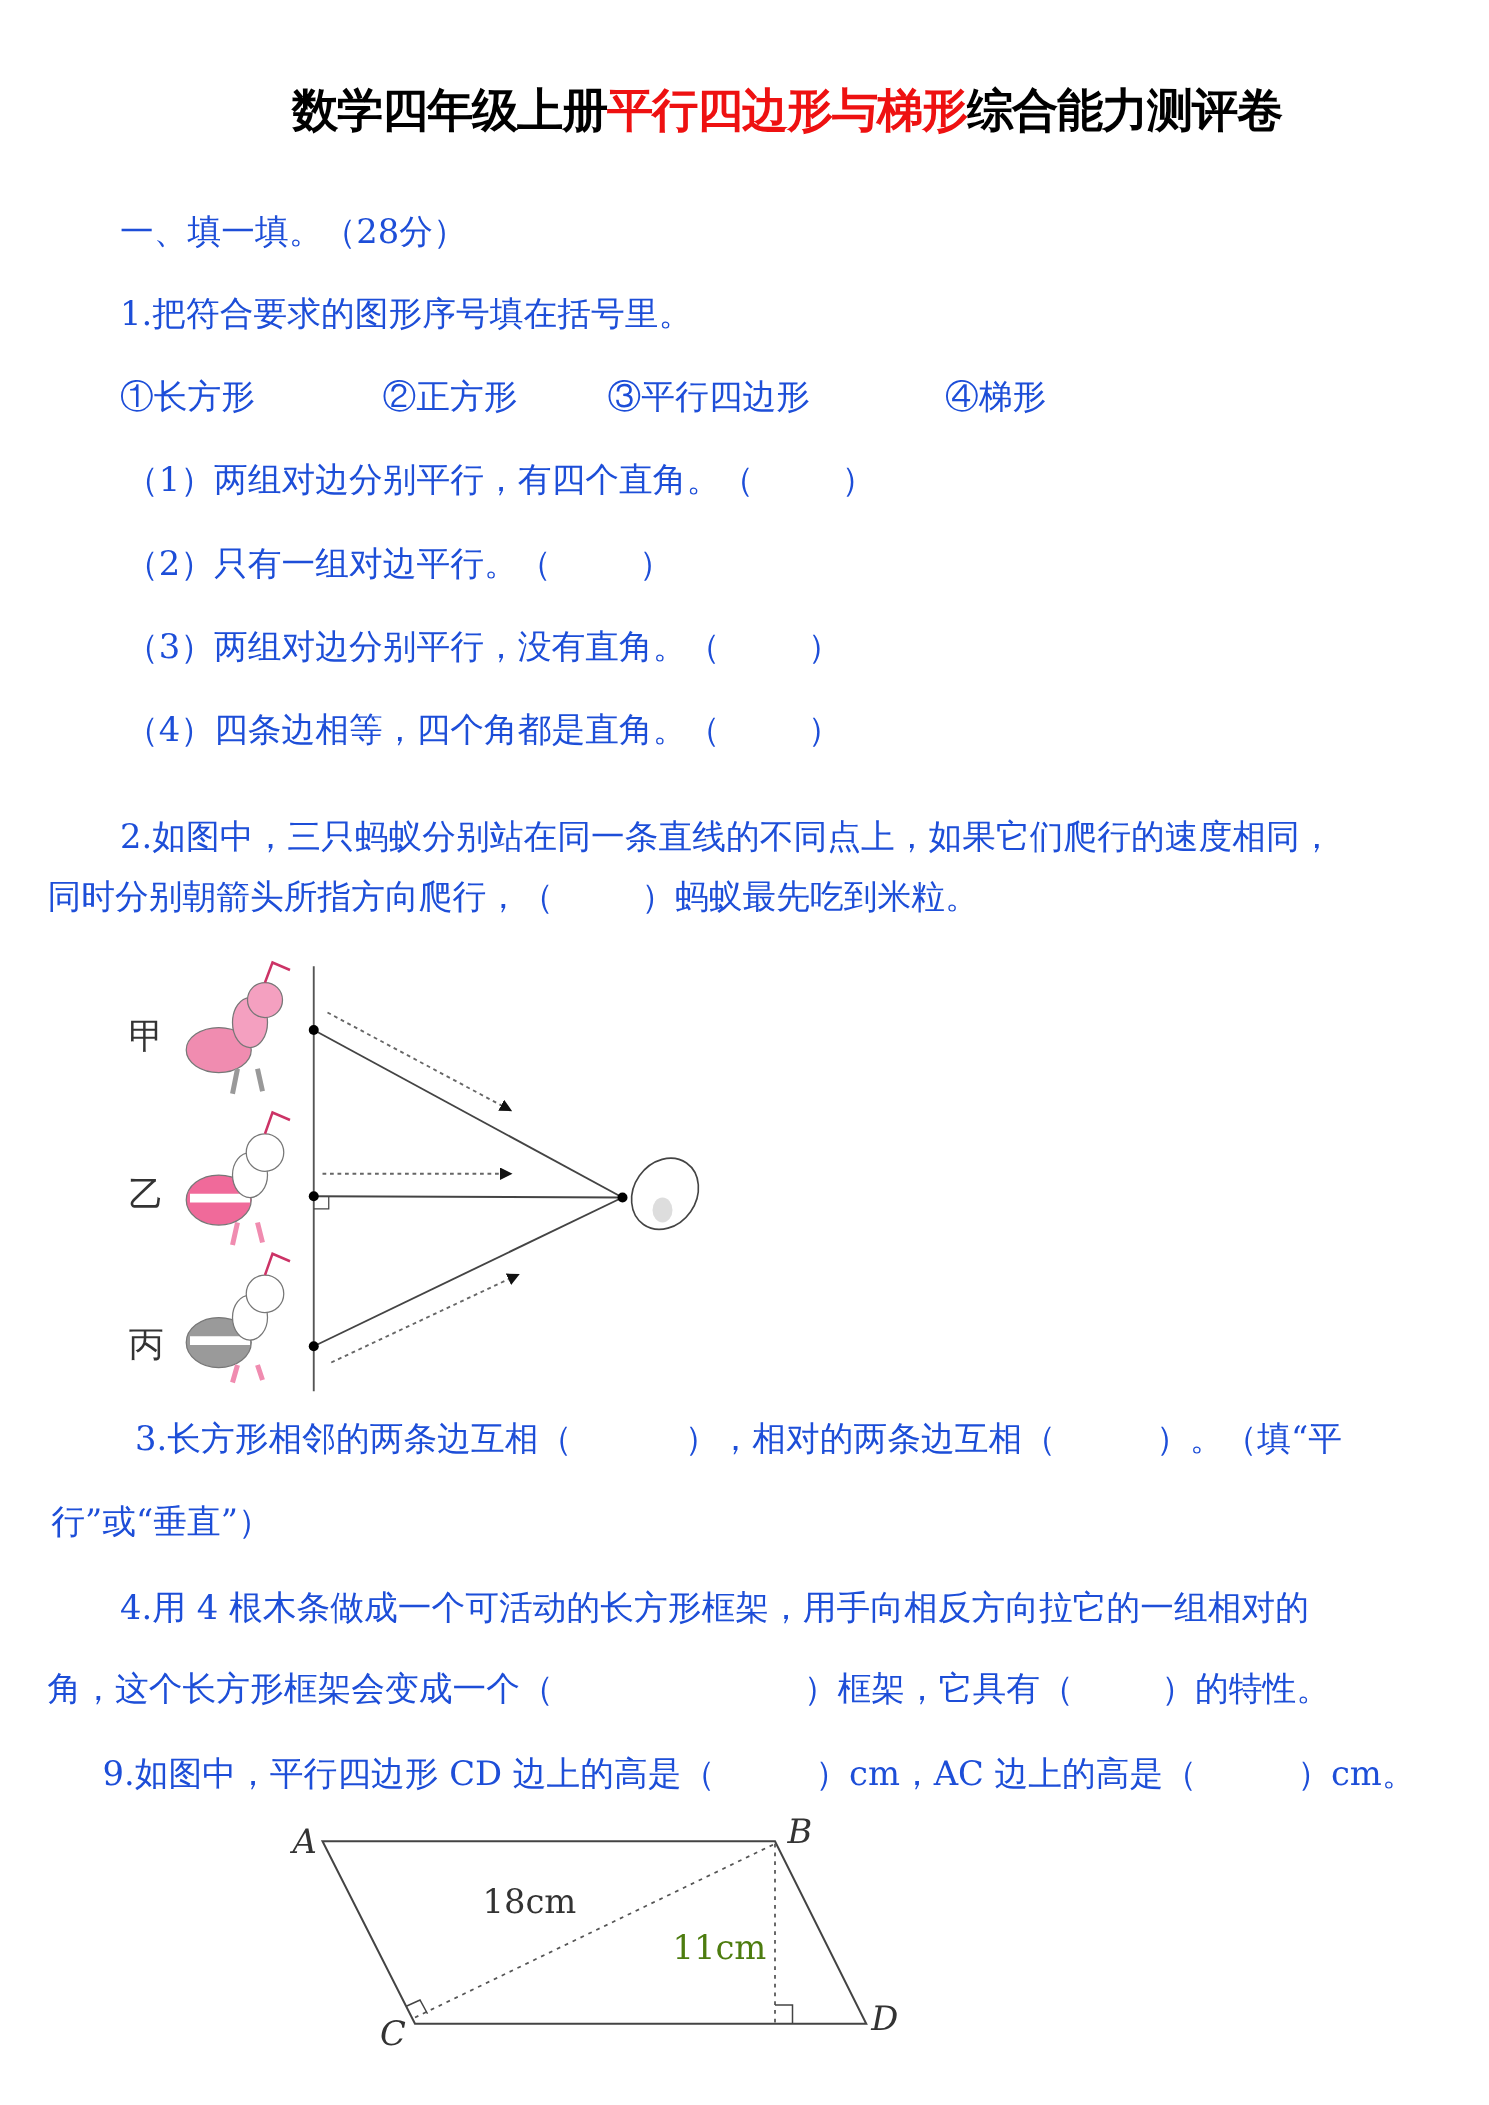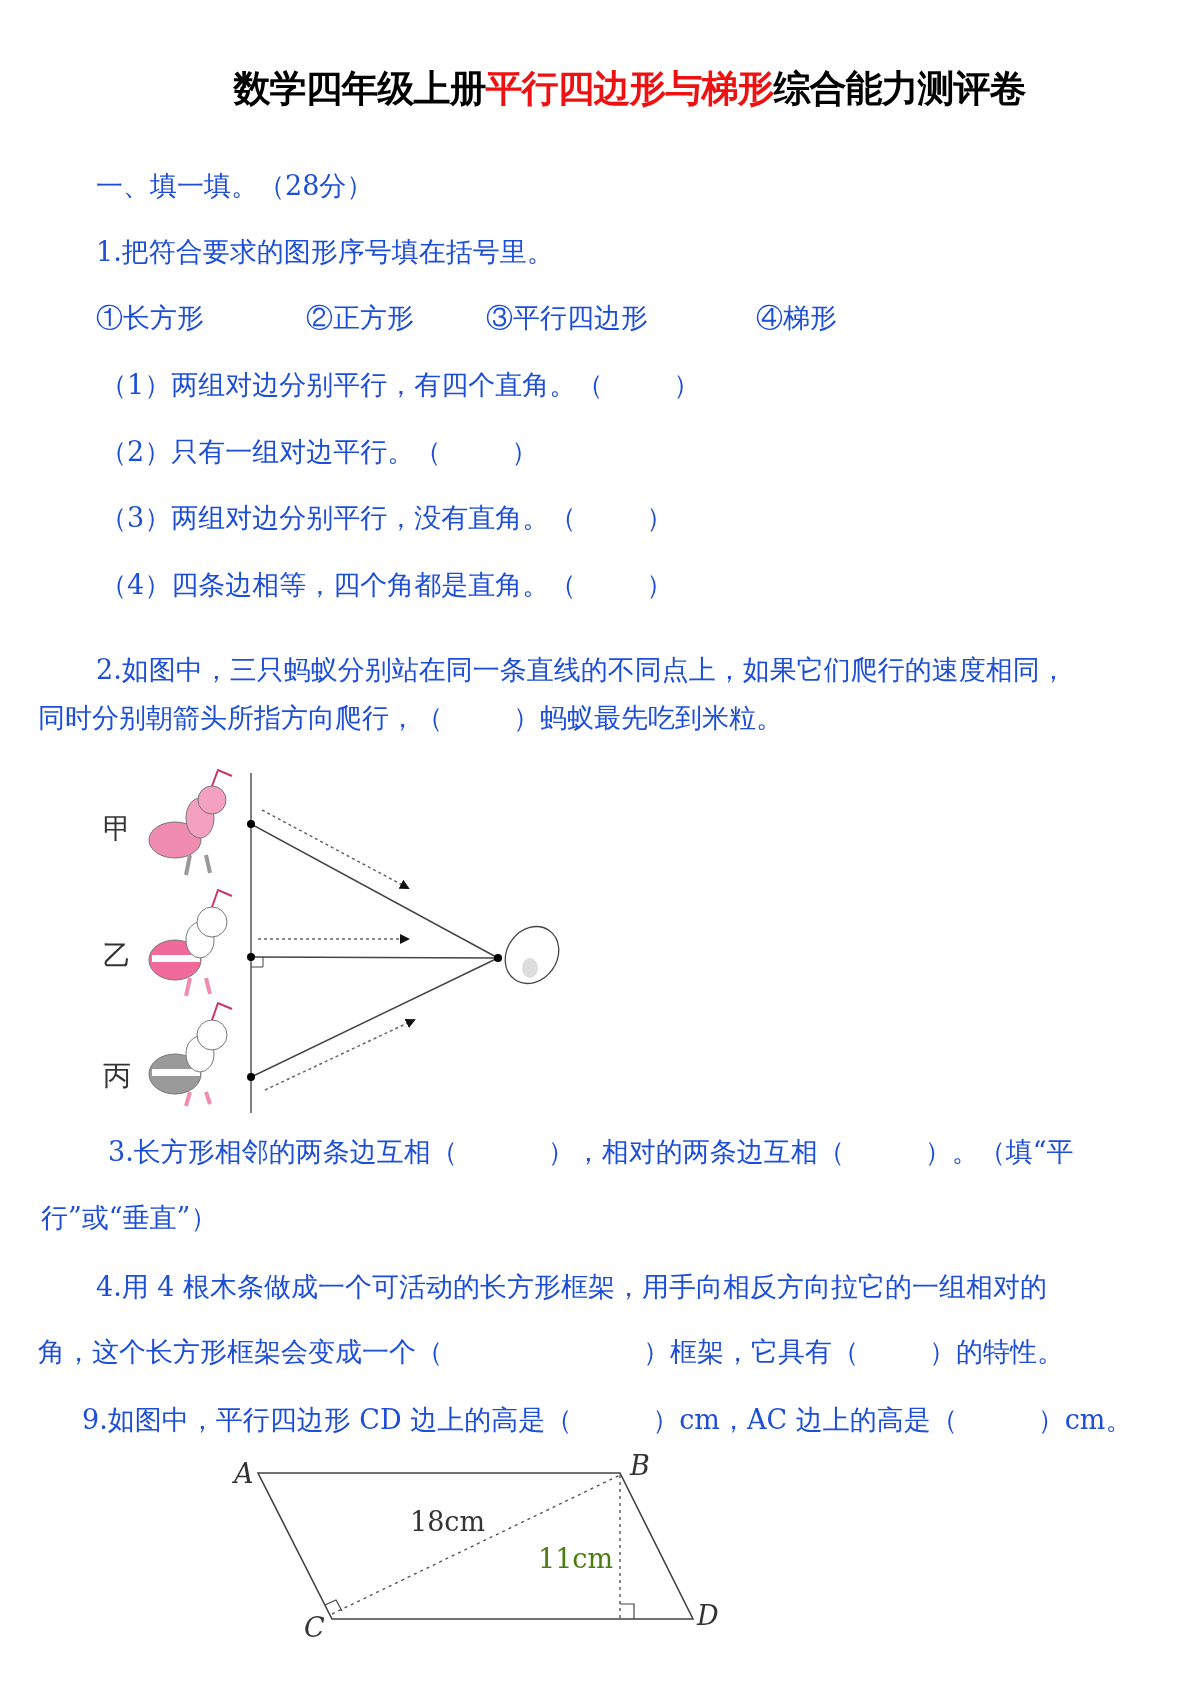--- a/index.html
+++ b/index.html
@@ -131,14 +131,14 @@
 
   <line x1="620" y1="1475" x2="620" y2="1619" stroke="#555" stroke-width="1.4" stroke-dasharray="3,4"></line>
 
   <path d="M620,1604 L634,1604 L634,1619" fill="none" stroke="#444" stroke-width="1.2"></path>
   <path d="M325,1605 L336,1600 L342,1611" fill="none" stroke="#444" stroke-width="1.2"></path>
 </svg>
 <div class="abs" style="left:234px; top:1458px; font-style:italic; font-size:27px; font-family:'DejaVu Serif',serif; color:#333;">A</div>
 <div class="abs" style="left:630px; top:1450px; font-style:italic; font-size:27px; font-family:'DejaVu Serif',serif; color:#333;">B</div>
 <div class="abs" style="left:304px; top:1612px; font-style:italic; font-size:27px; font-family:'DejaVu Serif',serif; color:#333;">C</div>
 <div class="abs" style="left:697px; top:1600px; font-style:italic; font-size:27px; font-family:'DejaVu Serif',serif; color:#333;">D</div>
-<div class="abs" style="left:410px; top:1506px; font-size:27px; font-family:'DejaVu Serif',serif; color:#333;">18cm</div>
+<div class="abs" style="left:386px; top:1506px; font-size:27px; font-family:'DejaVu Serif',serif; color:#333;">18cm</div>
 <div class="abs" style="left:538px; top:1543px; font-size:27px; font-family:'DejaVu Serif',serif; color:#4d7c0f;">11cm</div>
 
 </body></html>

